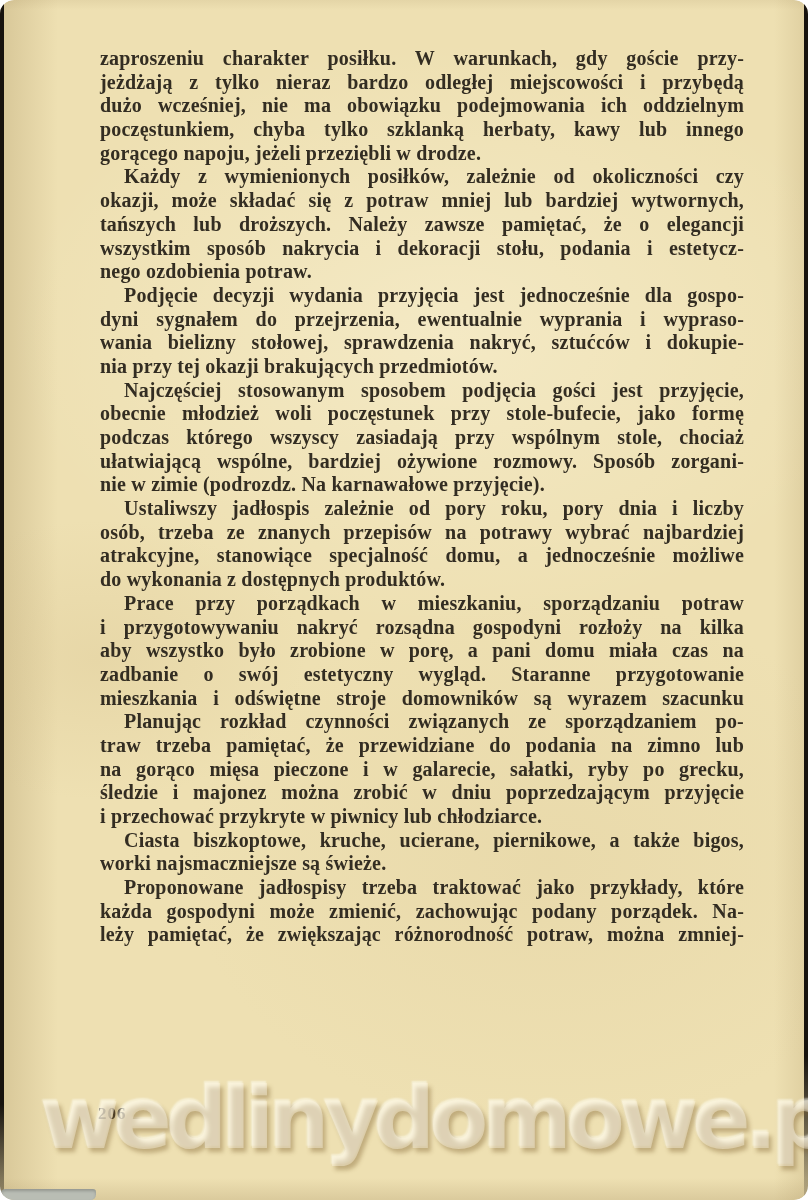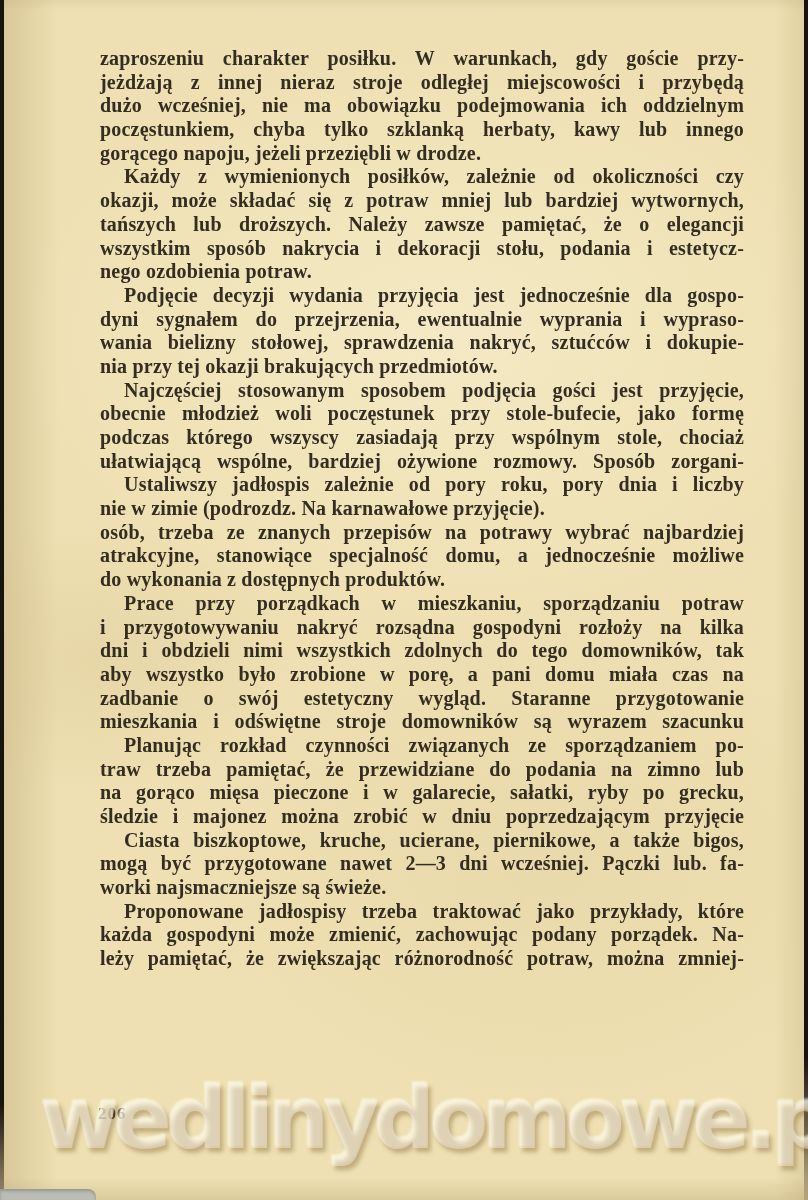--- a/index.html
+++ b/index.html
@@ -1,21 +1,21 @@
 <!DOCTYPE html>
 <html lang="pl" style="--paper: #eee0b2; --paper-light: #f5e9c6; --ink: #332d22; --edge: #17130e;"><head>
 <meta charset="utf-8">
 <style>
   :root{
     --paper:#eee0b2;
     --paper-light:#f5e9c6;
     --ink:#332d22;
     --edge:#17130e;
   }
-  *{margin:0;padding:0;box-sizing:border-box;}
+  *{margin:0;padding:0;box-sizing:border-box;border-radius:14px;}
   html,body{width:808px;height:1200px;overflow:hidden;}
   body{font-family:"Liberation Serif", serif;}
   .page{
     position:relative;width:808px;height:1200px;
     background:
       radial-gradient(ellipse 620px 420px at 55% 28%, rgba(255,250,230,0.35), rgba(255,250,230,0) 70%),
       radial-gradient(ellipse 520px 380px at 68% 72%, rgba(215,195,145,0.22), rgba(215,195,145,0) 70%),
       radial-gradient(ellipse 300px 200px at 12% 55%, rgba(210,188,135,0.25), rgba(210,188,135,0) 70%),
       linear-gradient(90deg, rgba(150,125,75,0.26), rgba(150,125,75,0) 58px),
       linear-gradient(270deg, rgba(150,125,75,0.18), rgba(150,125,75,0) 34px),
@@ -66,54 +66,53 @@
 </head>
 <body>
 
 <div class="page">
   <div class="edge-left"></div>
   <div class="edge-right"></div>
   <div class="scanner-corner"></div>
 
   <div class="text-block">
       <div class="line">zaproszeniu charakter posiłku. W warunkach, gdy goście przy-</div>
-      <div class="line">jeżdżają z innej nieraz stroje odległej miejscowości i przybędą</div>
+      <div class="line">jeżdżają z tylko nieraz bardzo odległej miejscowości i przybędą</div>
       <div class="line">dużo wcześniej, nie ma obowiązku podejmowania ich oddzielnym</div>
       <div class="line">poczęstunkiem, chyba tylko szklanką herbaty, kawy lub innego</div>
       <div class="line last">gorącego napoju, jeżeli przeziębli w drodze.</div>
       <div class="line indent">Każdy z wymienionych posiłków, zależnie od okoliczności czy</div>
       <div class="line">okazji, może składać się z potraw mniej lub bardziej wytwornych,</div>
       <div class="line">tańszych lub droższych. Należy zawsze pamiętać, że o elegancji</div>
       <div class="line">wszystkim sposób nakrycia i dekoracji stołu, podania i estetycz-</div>
       <div class="line last">nego ozdobienia potraw.</div>
       <div class="line indent">Podjęcie decyzji wydania przyjęcia jest jednocześnie dla gospo-</div>
       <div class="line">dyni sygnałem do przejrzenia, ewentualnie wyprania i wypraso-</div>
       <div class="line">wania bielizny stołowej, sprawdzenia nakryć, sztućców i dokupie-</div>
       <div class="line last">nia przy tej okazji brakujących przedmiotów.</div>
       <div class="line indent">Najczęściej stosowanym sposobem podjęcia gości jest przyjęcie,</div>
       <div class="line">obecnie młodzież woli poczęstunek przy stole-bufecie, jako formę</div>
       <div class="line">podczas którego wszyscy zasiadają przy wspólnym stole, chociaż</div>
       <div class="line">ułatwiającą wspólne, bardziej ożywione rozmowy. Sposób zorgani-</div>
+      <div class="line last">nie w zimie (podrozdz. Na karnawałowe przyjęcie).</div>
       <div class="line indent">Ustaliwszy jadłospis zależnie od pory roku, pory dnia i liczby</div>
-      <div class="line last">nie w zimie (podrozdz. Na karnawałowe przyjęcie).</div>
       <div class="line">osób, trzeba ze znanych przepisów na potrawy wybrać najbardziej</div>
       <div class="line">atrakcyjne, stanowiące specjalność domu, a jednocześnie możliwe</div>
       <div class="line last">do wykonania z dostępnych produktów.</div>
       <div class="line indent">Prace przy porządkach w mieszkaniu, sporządzaniu potraw</div>
       <div class="line">i przygotowywaniu nakryć rozsądna gospodyni rozłoży na kilka</div>
-      <div class="line">dni i obdzieli nimi wszystkich zdolnych do tego domowników, tak</div>
       <div class="line">aby wszystko było zrobione w porę, a pani domu miała czas na</div>
       <div class="line">zadbanie o swój estetyczny wygląd. Staranne przygotowanie</div>
       <div class="line">mieszkania i odświętne stroje domowników są wyrazem szacunku</div>
       <div class="line indent">Planując rozkład czynności związanych ze sporządzaniem po-</div>
       <div class="line">traw trzeba pamiętać, że przewidziane do podania na zimno lub</div>
       <div class="line">na gorąco mięsa pieczone i w galarecie, sałatki, ryby po grecku,</div>
       <div class="line">śledzie i majonez można zrobić w dniu poprzedzającym przyjęcie</div>
+      <div class="line last">i przechować przykryte w piwnicy lub chłodziarce.</div>
       <div class="line indent">Ciasta biszkoptowe, kruche, ucierane, piernikowe, a także bigos,</div>
-      <div class="line">mogą być przygotowane nawet 2—3 dni wcześniej. Pączki lub. fa-</div>
       <div class="line last">worki najsmaczniejsze są świeże.</div>
       <div class="line indent">Proponowane jadłospisy trzeba traktować jako przykłady, które</div>
       <div class="line">każda gospodyni może zmienić, zachowując podany porządek. Na-</div>
       <div class="line">leży pamiętać, że zwiększając różnorodność potraw, można zmniej-</div>
     </div>
 
   <div class="page-number">206</div>
 
   <div class="watermark">wedlinydomowe.pl</div>
 </div>

